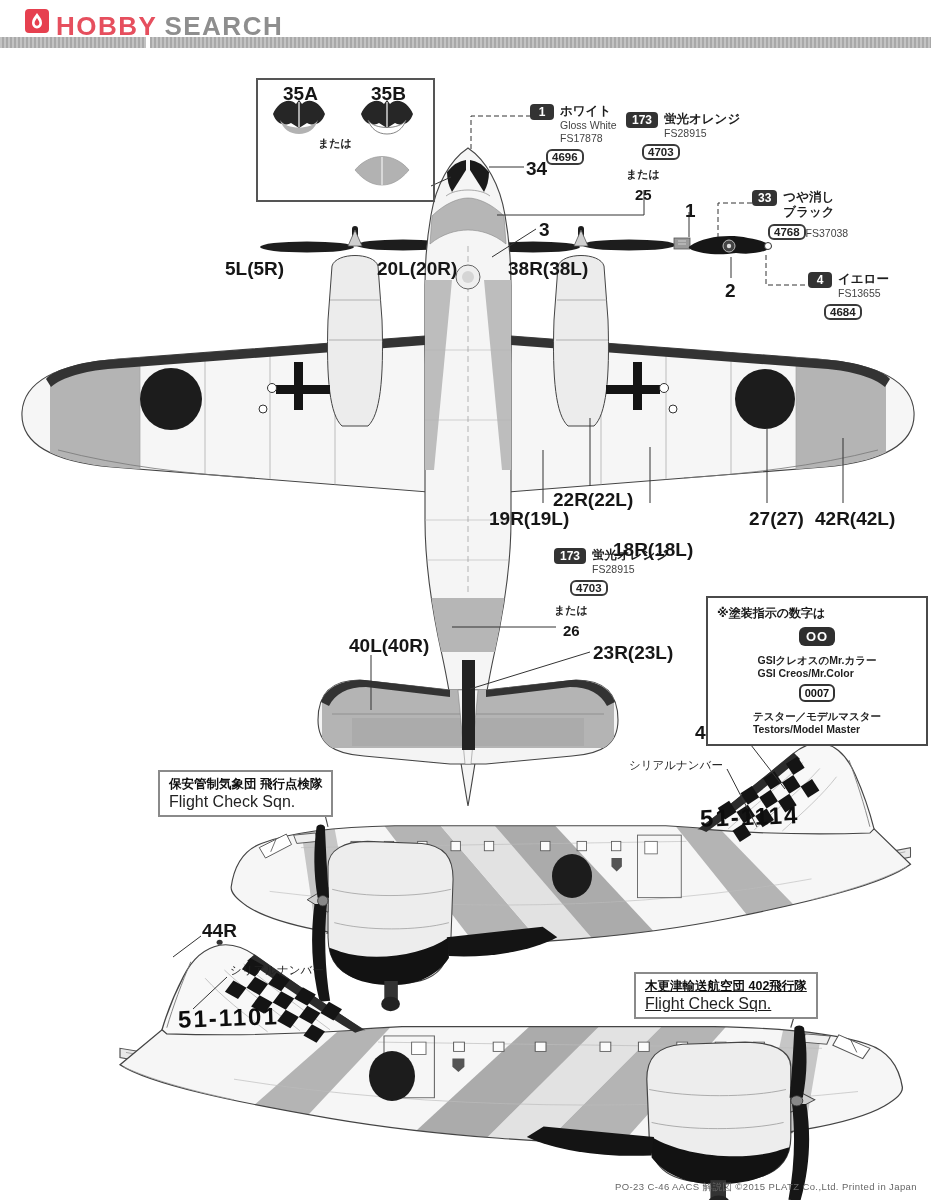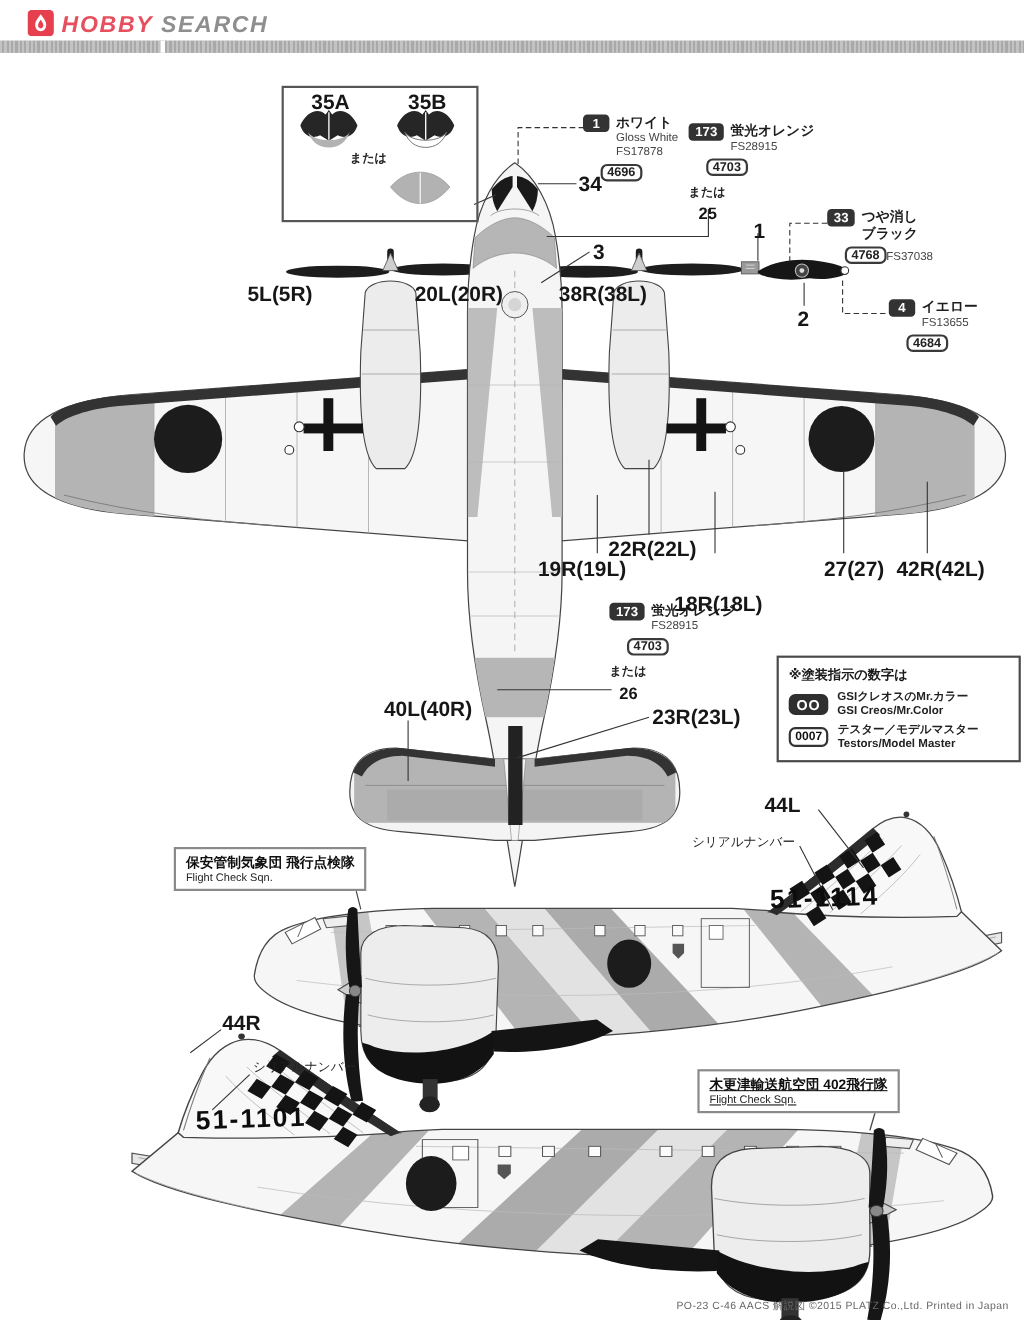--- a/index.html
+++ b/index.html
@@ -1,20 +1,20 @@
 <!DOCTYPE html>
 <html><head>
 <meta charset="utf-8">
 <style>
   html,body{margin:0;padding:0;background:#fff;}
   body{width:931px;height:1200px;position:relative;overflow:hidden;
        font-family:"Liberation Sans","DejaVu Sans",sans-serif;color:#1a1a1a;}
   svg.sheet{position:absolute;left:0;top:0;z-index:1;}
   
-  .brand{position:absolute;left:56px;top:11px;font-size:21px;font-weight:bold;letter-spacing:1.5px;z-index:3;white-space:nowrap;font-style:italic;}
+  .brand{position:absolute;left:56px;top:11px;font-size:26px;font-weight:bold;letter-spacing:1.5px;z-index:3;white-space:nowrap;}
   .brand .hobby{color:#e64f5e;}
   .brand .search{color:#8e8e8e;margin-left:7px;}
   .logo-ico{position:absolute;left:25px;top:9px;width:24px;height:24px;z-index:3;}
   .texbar{position:absolute;left:0;top:37px;width:931px;height:11px;z-index:2;background-color:#b5b5b5;
     background-image:repeating-linear-gradient(90deg,#c3c3c3 0 2px,#a9a9a9 2px 4px),
                      repeating-linear-gradient(0deg,rgba(255,255,255,.22) 0 1px,rgba(0,0,0,0) 1px 3px);}
   .texbar-gap{position:absolute;left:146px;top:37px;width:4px;height:11px;background:#fff;z-index:3;}
   
   .pl{position:absolute;font-weight:bold;font-size:19px;color:#161616;white-space:nowrap;z-index:4;}
   .pl-sm{position:absolute;font-size:11.5px;color:#222;white-space:nowrap;z-index:4;}
@@ -26,27 +26,27 @@
   .altcode{border:2px solid #3a3a3a;border-radius:6px;padding:0 4px;font-weight:bold;font-size:11.5px;color:#222;background:#fff;margin-left:16px;}
   .cname{font-weight:bold;font-size:12.5px;color:#1d1d1d;line-height:1.2;}
   .csub{font-size:10.5px;color:#444;line-height:1.25;}
   .alt-row{display:flex;gap:0;align-items:flex-end;}
   .inchip-or{font-size:11px;font-weight:bold;color:#222;margin-top:3px;}
   .inchip-part{font-size:15px;font-weight:bold;color:#161616;margin-left:9px;}
   
   .insetbox{position:absolute;left:256px;top:78px;width:175px;height:120px;border:2px solid #555;z-index:2;background:transparent;}
   .notes{position:absolute;left:706px;top:596px;width:200px;border:2px solid #4a4a4a;background:#fff;padding:7px 9px;z-index:4;}
   .notes-title{font-size:12px;font-weight:bold;margin-bottom:5px;}
-  .notes-row{display:flex;gap:8px;align-items:center;margin-top:4px;}
+  .notes-row{display:flex;gap:8px;align-items:center;margin-top:4px;flex-direction:column;}
   .nbadge{background:#2f2f2f;color:#fff;font-weight:bold;font-size:13px;letter-spacing:1px;padding:2px 7px;border-radius:6px;}
   .nbadge-o{border:2px solid #333;color:#111;font-weight:bold;font-size:11px;padding:1px 4px;border-radius:6px;background:#fff;}
   .ntxt{font-size:10.5px;line-height:1.25;font-weight:bold;color:#222;}
   .sqbox{position:absolute;border:2px solid #8a8a8a;background:#fff;padding:4px 9px;z-index:4;}
   .sq-jp{font-size:12.5px;font-weight:bold;color:#101010;white-space:nowrap;}
-  .sq-en{font-size:10px;color:#222;}
+  .sq-en{font-size:16px;color:#222;}
   .serial{position:absolute;font-weight:bold;font-size:24px;letter-spacing:2px;color:#0d0d0d;z-index:4;white-space:nowrap;}
   .footer{position:absolute;right:14px;top:1181px;font-size:9.5px;color:#666;letter-spacing:.4px;z-index:4;}
 </style>
 </head>
 <body>
 
 <span class="logo-ico">
   <svg width="24" height="24" viewBox="0 0 24 24">
     <rect x="0" y="0" width="24" height="24" rx="4" fill="#e6404f"></rect>
     <path d="M12,4 C9.2,8 7,10.2 7,13.8 C7,17 9.2,19.4 12,19.4 C14.8,19.4 17,17 17,13.8 C17,10.2 14.8,8 12,4 Z M12,9 C13.4,11 14.4,12.4 14.4,14 C14.4,15.6 13.3,16.8 12,16.8 C10.7,16.8 9.6,15.6 9.6,14 C9.6,12.4 10.6,11 12,9 Z" fill="#fff"></path>

